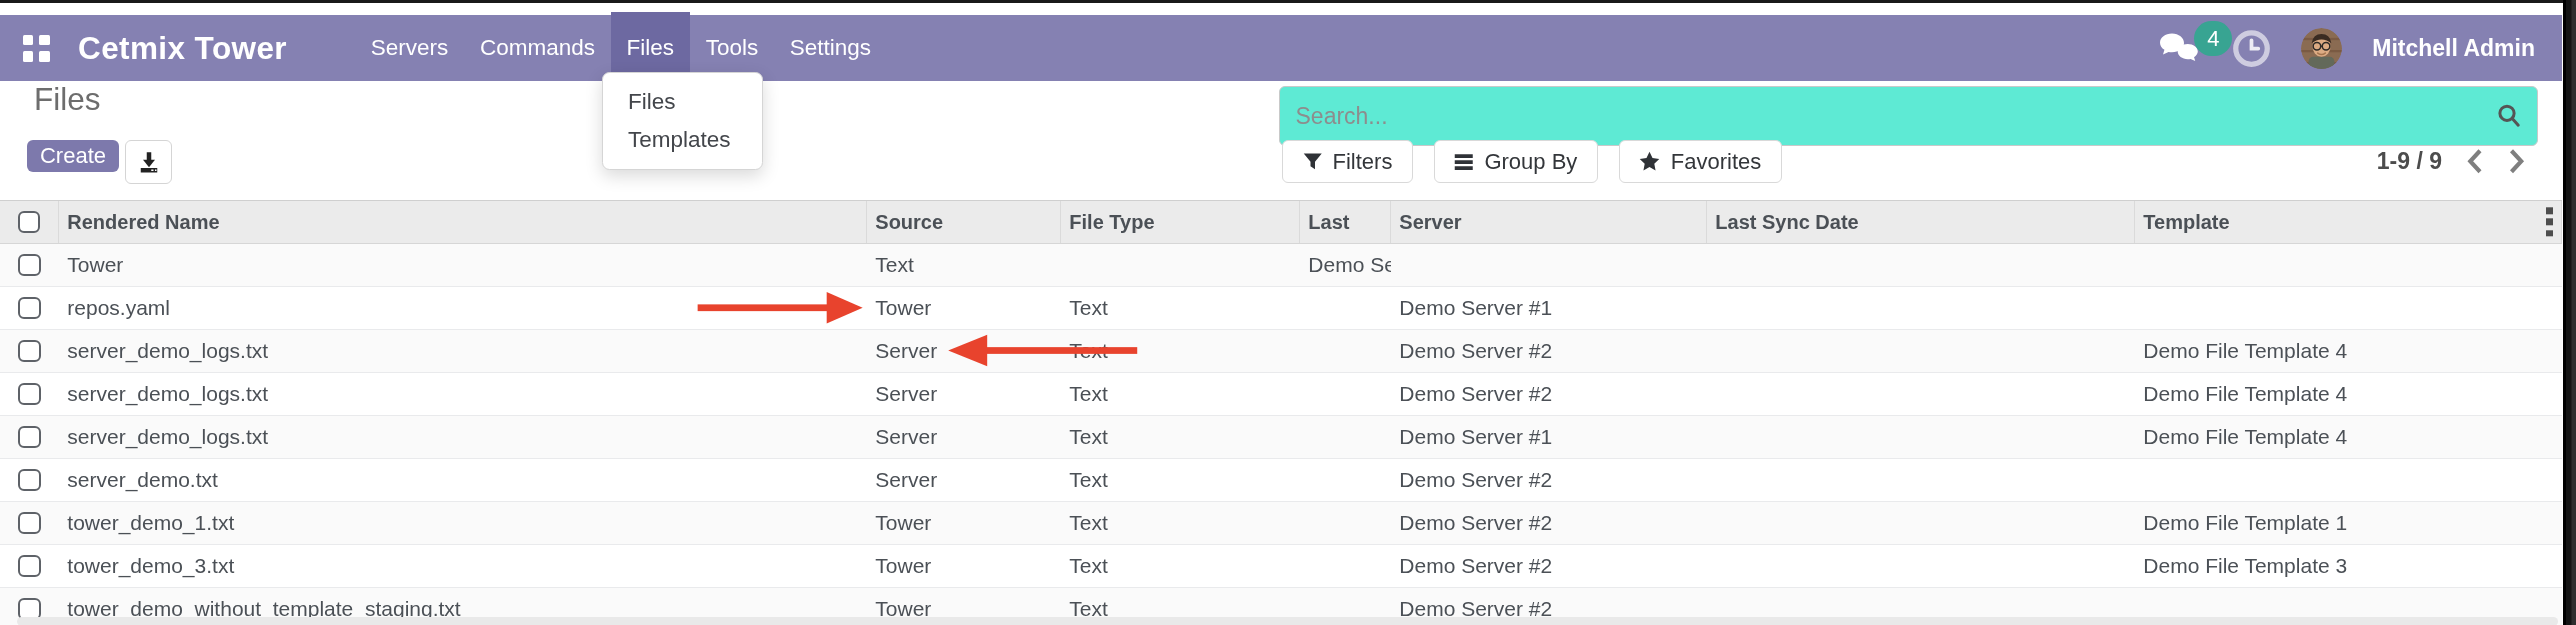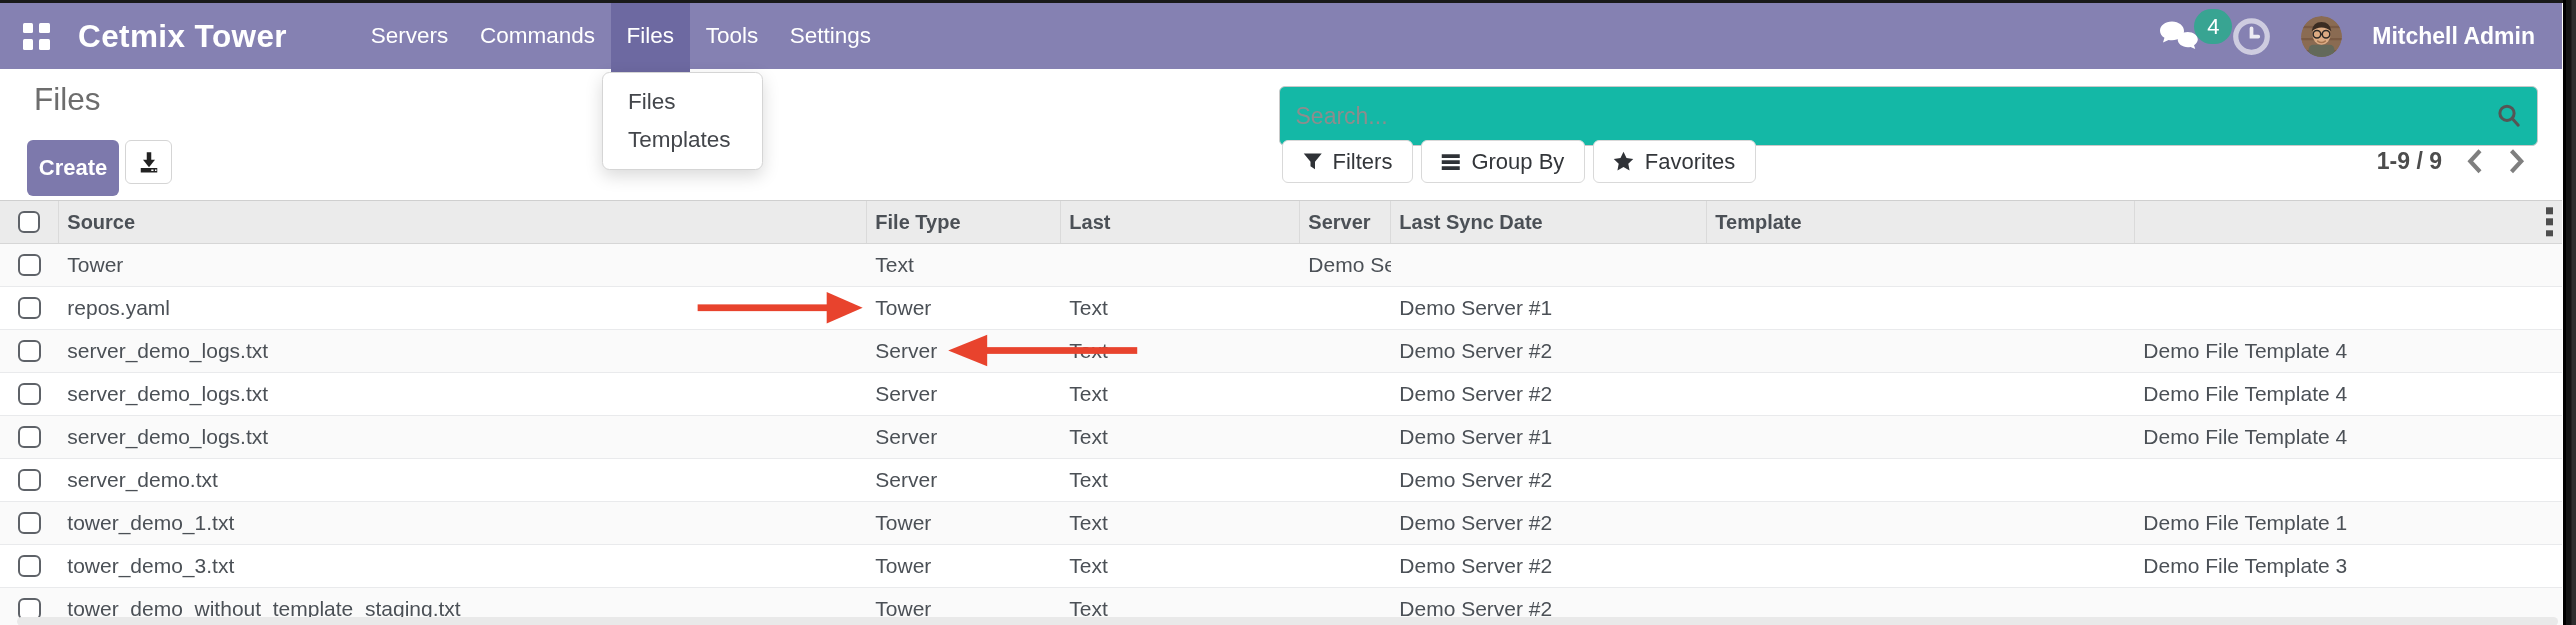--- a/index.html
+++ b/index.html
@@ -6,21 +6,21 @@
   body{width:2576px;height:626px;overflow:hidden;background:#fff;
        font-family:"Liberation Sans",sans-serif;}
   .screen{position:relative;width:2576px;height:626px;background:#fff;overflow:hidden;}
 
   
   .top-edge{position:absolute;top:0;left:0;width:2576px;height:3px;background:#191919;z-index:70;}
   .right-edge{position:absolute;top:0;right:0;width:13.5px;height:626px;background:#141414;z-index:70;
               box-shadow:inset 3px 0 0 #000, inset -4.5px 0 0 #2e2e2e;}
 
   
-  .navbar{position:absolute;top:3px;left:0;width:2562px;height:66px;background:#8581b2;
+  .navbar{position:absolute;top:15px;left:0;width:2562px;height:66px;background:#8581b2;
           display:flex;align-items:center;z-index:40;}
   .apps-icon{margin-left:22.5px;width:27px;height:27px;display:grid;grid-template-columns:1fr 1fr;gap:5.3px;cursor:pointer;}
   .apps-icon span{background:#fff;border-radius:1.5px;}
   .brand{color:#fff;font-size:31.5px;font-weight:700;margin-left:28.5px;letter-spacing:0.4px;white-space:nowrap;}
   .menu{display:flex;list-style:none;margin:0 0 0 68px;padding:0;height:72px;}
   .menu li{display:flex;align-items:center;padding:0 15.8px;color:#fff;font-size:22.5px;cursor:pointer;white-space:nowrap;}
   .menu li.active{background:#6d69a1;}
   .nav-right{margin-left:auto;margin-right:27px;display:flex;align-items:center;gap:30px;}
   .msg-wrap{position:relative;width:45px;height:39px;cursor:pointer;}
   .badge{position:absolute;top:-7.5px;right:-30px;background:#38a492;color:#fff;min-width:38px;height:35px;
@@ -30,32 +30,32 @@
   .username{color:#fff;font-size:23px;font-weight:600;white-space:nowrap;cursor:pointer;}
 
   
   .dropdown{position:absolute;left:602px;top:72px;width:161px;background:#fff;border:0.8px solid #d5d5d5;
             border-radius:7.5px;box-shadow:0 6px 16.5px rgba(0,0,0,.15);padding:9.8px 0;z-index:60;box-sizing:border-box;}
   .dropdown .ditem{height:38px;display:flex;align-items:center;padding-left:25px;font-size:22.5px;color:#43464b;cursor:pointer;}
 
   
   .title{position:absolute;left:34px;top:81px;margin:0;font-size:31.5px;font-weight:400;color:#6d6d6d;}
   .btn-row{position:absolute;left:27px;top:140px;display:flex;gap:6px;}
-  .btn-create{width:92px;height:56px;background:#7d79ac;color:#fff;border:none;border-radius:6px;
-              font-size:22px;font-family:inherit;cursor:pointer;font-weight:bold;}
+  .btn-create{width:92px;height:32px;background:#7d79ac;color:#fff;border:none;border-radius:6px;
+              font-size:22px;font-family:inherit;cursor:pointer;}
   .btn-export{width:47px;height:44px;background:#fff;border:1.5px solid #d5d5d5;border-radius:6px;
               display:flex;align-items:center;justify-content:center;cursor:pointer;box-sizing:border-box;}
 
   .search-box{position:absolute;left:1279px;top:86px;width:1259px;height:60px;border:1.5px solid #c9c9c9;border-radius:6px;
-              background:#14b8a6;display:flex;align-items:center;padding:0 13.5px;box-sizing:border-box;}
+              background:#5eead4;display:flex;align-items:center;padding:0 13.5px;box-sizing:border-box;}
   .search-input{flex:1;border:none;outline:none;font-size:23px;color:#4b5056;font-family:inherit;background:transparent;}
   .search-input::placeholder{color:#8d8d8d;}
   .search-icon{flex:0 0 auto;cursor:pointer;}
 
-  .filters-row{position:absolute;left:1282px;top:140px;display:flex;gap:8px;}
+  .filters-row{position:absolute;left:1282px;top:140px;display:flex;gap:21px;}
   .fbtn{height:43px;border:1.5px solid #d9d9d9;background:#fff;border-radius:6px;display:flex;align-items:center;
         gap:10.5px;padding:0 19.5px;font-size:22px;color:#33363a;font-family:inherit;cursor:pointer;box-sizing:border-box;}
 
   .pager{position:absolute;top:140px;right:50px;height:43px;display:flex;align-items:center;gap:22.5px;}
   .pager-text{font-size:23px;color:#4c4c4c;white-space:nowrap;font-weight:bold;}
   .pager-btn{cursor:pointer;display:flex;align-items:center;}
 
   
   .list{position:absolute;top:200px;left:0;width:2562px;z-index:10;}
   .lhead{display:grid;grid-template-columns:59px 808px 194px 239px 91px 316px 428px 1fr;height:44px;background:#ebebeb;
@@ -205,20 +205,21 @@
         <polyline points="6,5 19,19 6,33" fill="none" stroke="#7f7f7f" stroke-width="5.5"></polyline>
       </svg>
     </span>
   </div>
 
   <div class="list">
     <div class="lhead">
       <div class="hcheck">
         <span class="checkbox"></span>
       </div>
+      <div class="hcell">Rendered Name</div>
       <div class="hcell">Source</div>
       <div class="hcell">File Type</div>
       <div class="hcell">Last</div>
       <div class="hcell">Server</div>
       <div class="hcell">Last Sync Date</div>
       <div class="hcell">Template</div>
       <div class="dots">
           <span></span>
           <span></span>
           <span></span>

